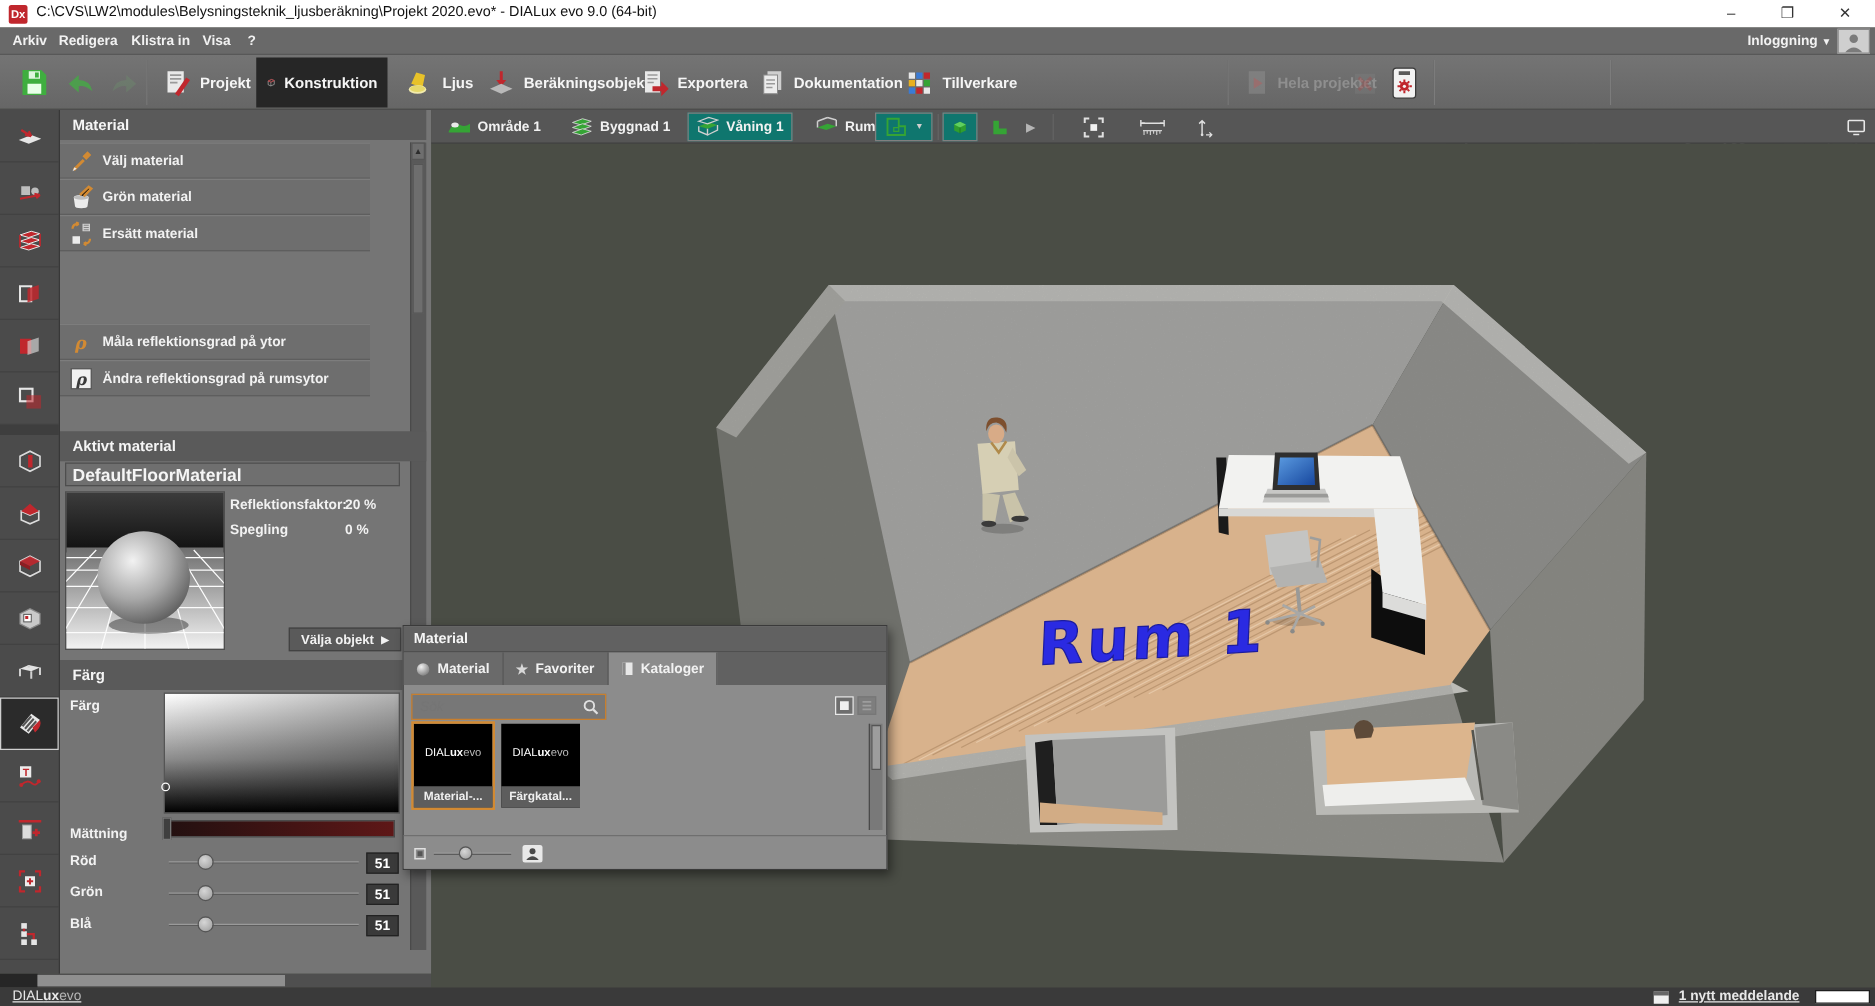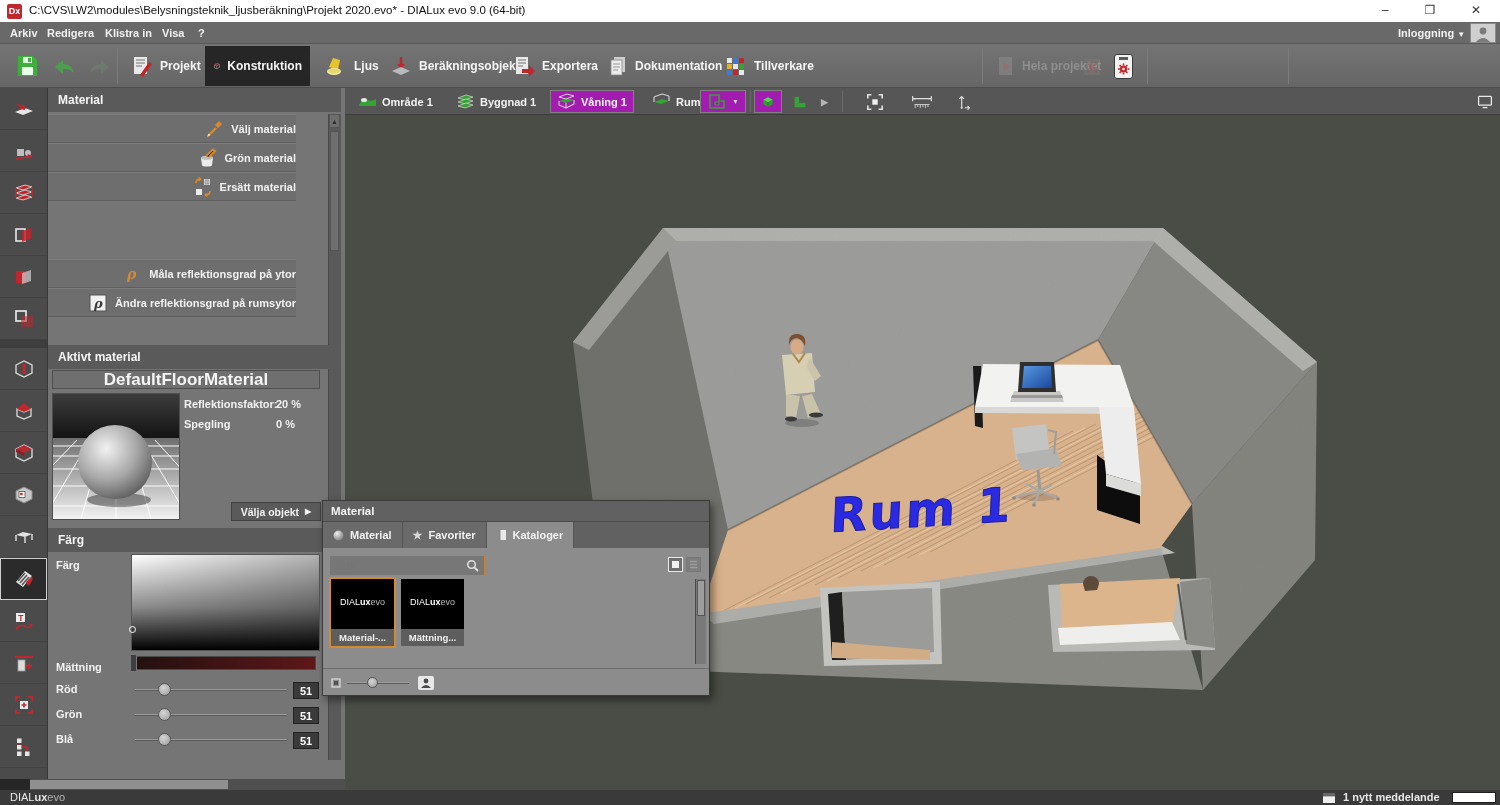--- a/index.html
+++ b/index.html
@@ -1,20 +1,20 @@
 <!DOCTYPE html>
 <html><head>
 <meta charset="utf-8">
 <style>
   * { margin:0; padding:0; box-sizing:border-box; }
   html,body { background:#222; }
   #app { position:relative; width:1500px; height:805px; overflow:hidden;
          background:#4a4d45; font-family:"Liberation Sans",sans-serif;
          -webkit-font-smoothing:antialiased; color:#efefef; }
-  .abs { position:absolute; }
+  .abs { position:absolute;text-decoration:underline; }
 
   
   .titlebar { left:0; top:0; width:1500px; height:22px; background:#ffffff; color:#111;
               font-size:11.5px; display:flex; align-items:center; }
   .dxicon { position:absolute; left:7px; top:4px; width:15px; height:15px; background:#c0272d;
             color:#fff; font-size:9px; font-weight:bold; text-align:center; line-height:15px; border-radius:2px;}
   .titletext { position:absolute; left:29px; top:4px; white-space:nowrap; }
   .winbtn { position:absolute; top:0; width:34px; height:22px; text-align:center; line-height:20px;
             color:#333; font-size:12px; }
 
@@ -44,26 +44,26 @@
           border-bottom:1px solid #424242; }
   .cell.sel { background:#2b2b2b; border:1px solid #cfcfcf; }
   .strip-gap { width:47px; height:8px; background:#3e3e3e; }
 
   
   .panel { left:48px; top:88px; width:297px; height:691px; background:#757575; }
   .phead { position:absolute; left:0; width:293px; height:24px; background:#5a5a5a;
            color:#f5f5f5; font-size:12px; font-weight:bold; line-height:24px; padding-left:10px; }
   .prow { position:absolute; left:0; width:248px; height:29px; background:#6e6e6e;
           border-bottom:1px solid #5e5e5e; border-top:1px solid #7d7d7d;
-          display:flex; align-items:center; color:#f2f2f2; font-size:11px; font-weight:bold;justify-content:flex-end; }
+          display:flex; align-items:center; color:#f2f2f2; font-size:11px; font-weight:bold; }
   .prow .ic { width:34px; text-align:center; }
   .vscroll { position:absolute; background:#595959; border-left:1px solid #4a4a4a; }
   .vthumb { position:absolute; background:#6e6e6e; border:1px solid #555; }
   .field { position:absolute; background:#6f6f6f; border:1px solid #4e4e4e; color:#f5f5f5;
-           font-size:17px; font-weight:bold; padding:0 5px; font-family:"Liberation Sans",sans-serif;text-align:center; }
+           font-size:14px; font-weight:bold; padding:0 5px; font-family:"Liberation Sans",sans-serif; }
   .lab { position:absolute; font-size:11px; color:#f2f2f2; font-weight:bold; white-space:nowrap; }
   .btn { position:absolute; background:#5a5a5a; border:1px solid #424242; color:#f2f2f2;
          font-size:10.5px; font-weight:bold; display:flex; align-items:center; justify-content:center; gap:6px;}
   .valbox { position:absolute; width:26px; height:17px; background:#3a3a3a; border:1px solid #222;
             color:#fff; font-size:11px; font-weight:bold; text-align:center; line-height:16px; }
   .track { position:absolute; height:2px; background:#9a9a9a; border-bottom:1px solid #5c5c5c; }
   .knob { position:absolute; width:13px; height:13px; border-radius:50%;
           background:radial-gradient(circle at 40% 35%, #d6d6d6, #9a9a9a); border:1px solid #555; }
   .gradbox { position:absolute; left:131px; top:554px; width:189px; height:97px; border:1px solid #555;
              background:linear-gradient(90deg, rgba(0,0,0,0) 0%, rgba(0,0,0,.30) 100%),
@@ -74,21 +74,21 @@
              border-top:1px solid #7a7a7a; color:#f2f2f2; font-size:11px; font-weight:bold;
              line-height:22px; }
   .hscroll { left:0; top:779px; width:345px; height:11px; background:#4f4f4f; }
   .hthumb { position:absolute; left:30px; top:1px; width:198px; height:9px; background:#8f8f8f; }
   .hcorner { position:absolute; left:0; top:0; width:30px; height:11px; background:#262626; }
 
   
   .subbar { left:345px; top:88px; width:1248px; height:27px; background:#565656; border-bottom:1px solid #3e3e3e; }
   .bc { position:absolute; top:2px; height:23px; display:flex; align-items:center; gap:5px;
         padding:0 6px; color:#f2f2f2; font-size:11px; font-weight:bold; white-space:nowrap; }
-  .bc.sel { background:#a21caf; border:1px solid #808080; }
+  .bc.sel { background:#0f766e; border:1px solid #808080; }
   .ssep { position:absolute; top:3px; width:1px; height:21px; background:#444; border-right:1px solid #6a6a6a; }
 
   
   .viewport { left:345px; top:115px; width:1155px; height:675px; background:#4a4d45; }
 
   
   .dialog { left:322px; top:500px; width:388px; height:196px; background:#8c8c8c;
             border:1px solid #3a3a3a; box-shadow:3px 4px 8px rgba(0,0,0,.45); z-index:50; }
   .dtitle { position:absolute; left:0; top:0; width:100%; height:21px; background:#616161;
             color:#f5f5f5; font-size:11.5px; font-weight:bold; line-height:21px; padding-left:8px;
@@ -766,21 +766,21 @@
     <div class="tile sel" style="left:8px">
       <div class="tilebrand">
         <span>DIAL</span><b>ux</b><span style="color:#bbb">evo</span>
       </div>
       <div class="tilelabel">Material-...</div>
     </div>
     <div class="tile" style="left:78px">
       <div class="tilebrand">
         <span>DIAL</span><b>ux</b><span style="color:#bbb">evo</span>
       </div>
-      <div class="tilelabel">Mättning...</div>
+      <div class="tilelabel">Färgkatal...</div>
     </div>
 
     <div class="vscroll" style="right:3px;top:78px;width:11px;height:85px;background:#797979">
       <div class="vthumb" style="left:1px;top:1px;width:8px;height:36px;background:#9d9d9d"></div>
     </div>
 
     <div class="dbottom">
       <svg width="10" height="10" viewBox="0 0 10 10" style="position:absolute;left:8px;top:9px">
         <rect x="1" y="1" width="8" height="8" fill="none" stroke="#e0e0e0" stroke-width="1.2"></rect>
           <rect x="3" y="3" width="4" height="4" fill="#555"></rect>

